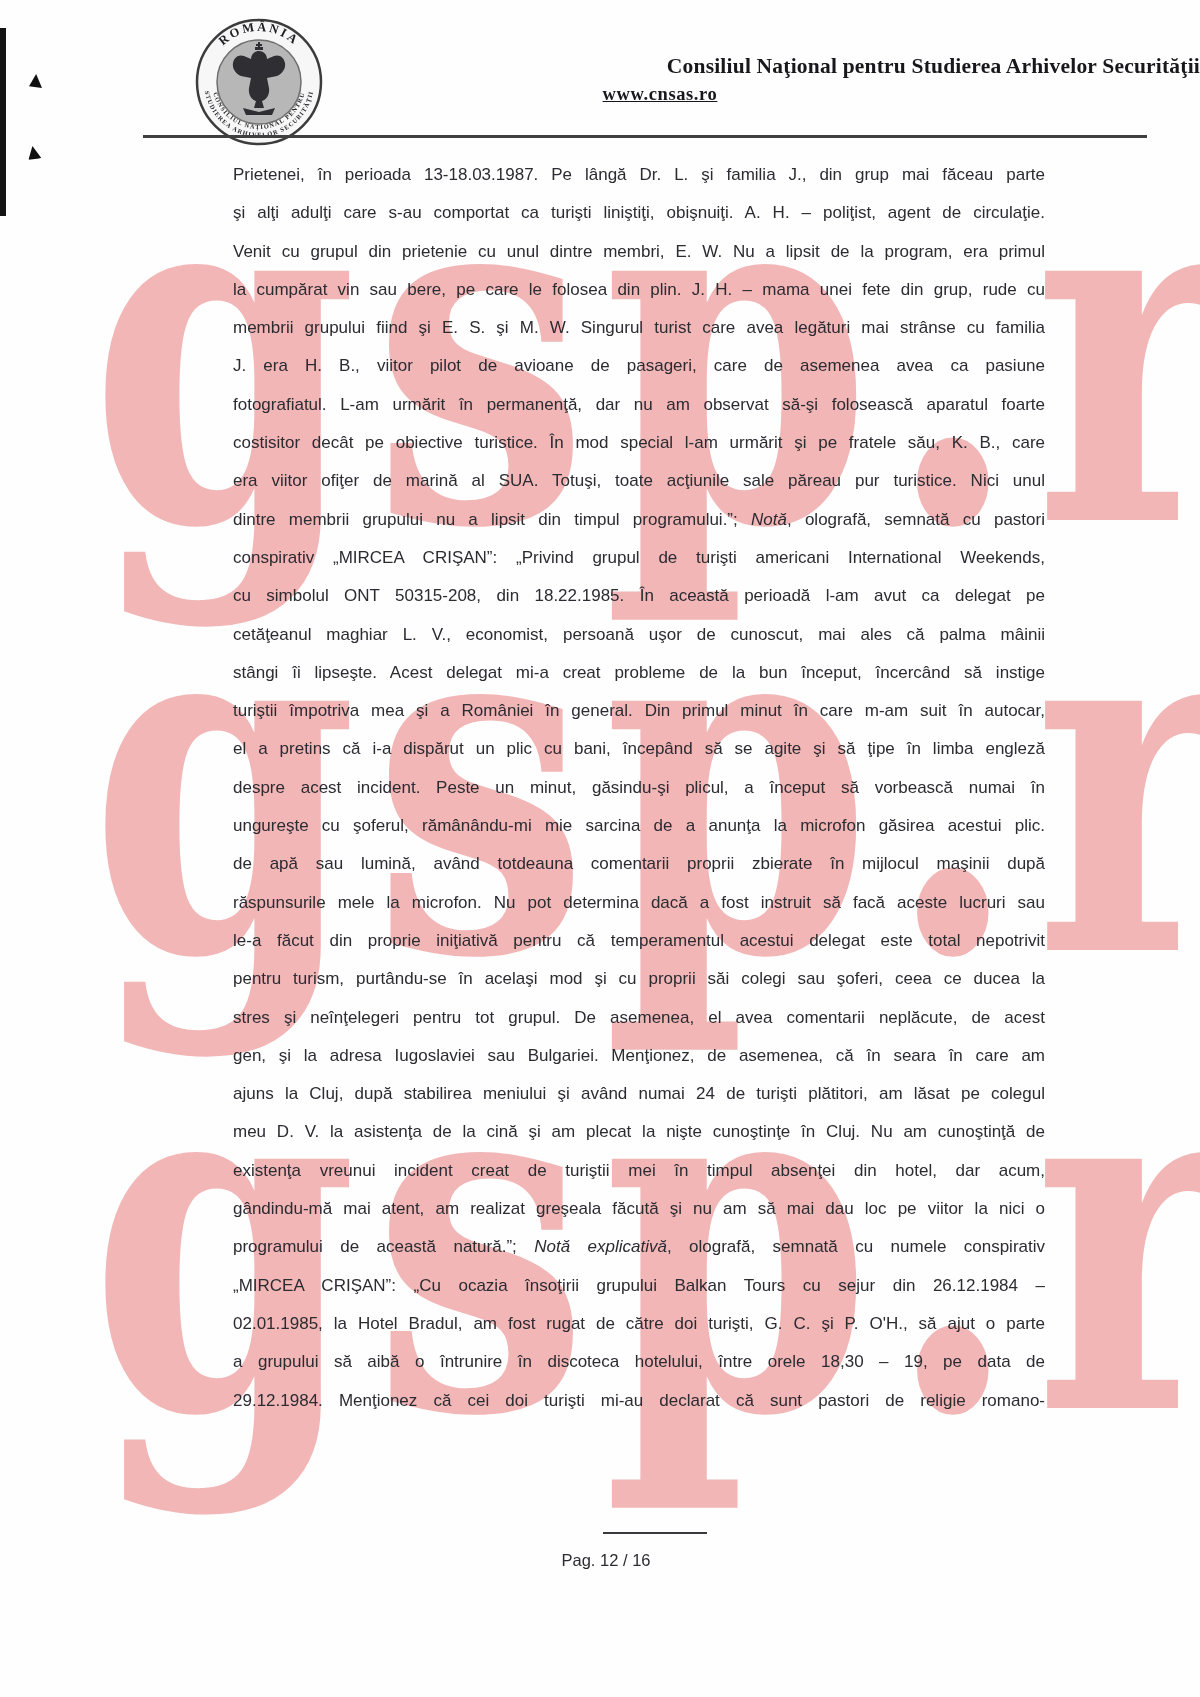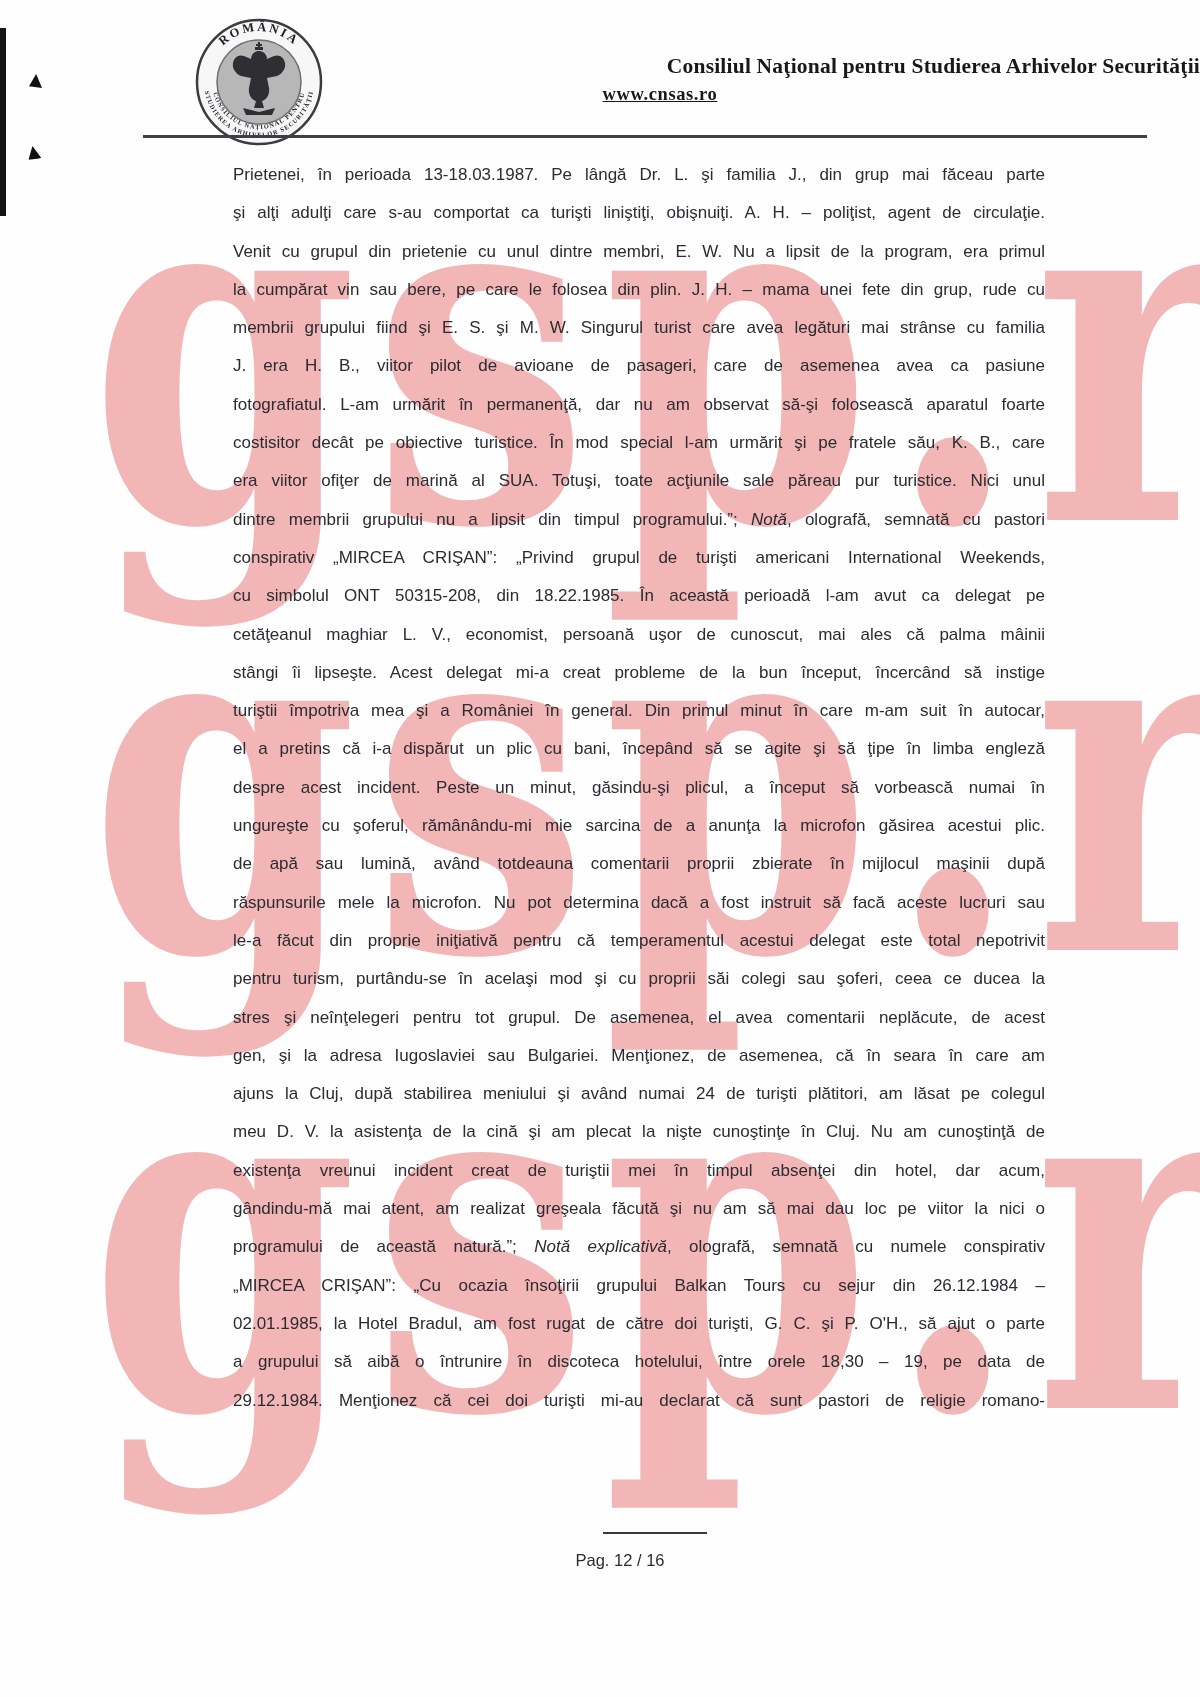--- a/index.html
+++ b/index.html
@@ -38,21 +38,21 @@
     color:#2b2b32;font-size:17px;
   }
   .line{
     text-align:justify;text-align-last:justify;-moz-text-align-last:justify;
     height:38.3px;line-height:38.3px;white-space:normal;
   }
   .line .it{font-style:italic;}
   
   .footer-line{position:absolute;left:603px;top:1532px;width:104px;height:2px;background:#3a3a3e;z-index:1;}
   .footer-text{
-    position:absolute;left:620px;top:1551px;transform:translateX(-50%);
+    position:absolute;left:606px;top:1551px;transform:translateX(-50%);
     font-size:16.5px;color:#2b2b32;z-index:1;white-space:nowrap;
   }
   .seal-ring-big{font-family:"Liberation Serif",serif;font-weight:bold;font-size:12.5px;letter-spacing:2.5px;fill:#1d1d22;}
   .seal-ring-small{font-family:"Liberation Serif",serif;font-weight:bold;font-size:6.3px;letter-spacing:1.1px;fill:#26262b;}
 </style>
 </head>
 <body>
 
 <div class="page">
 

